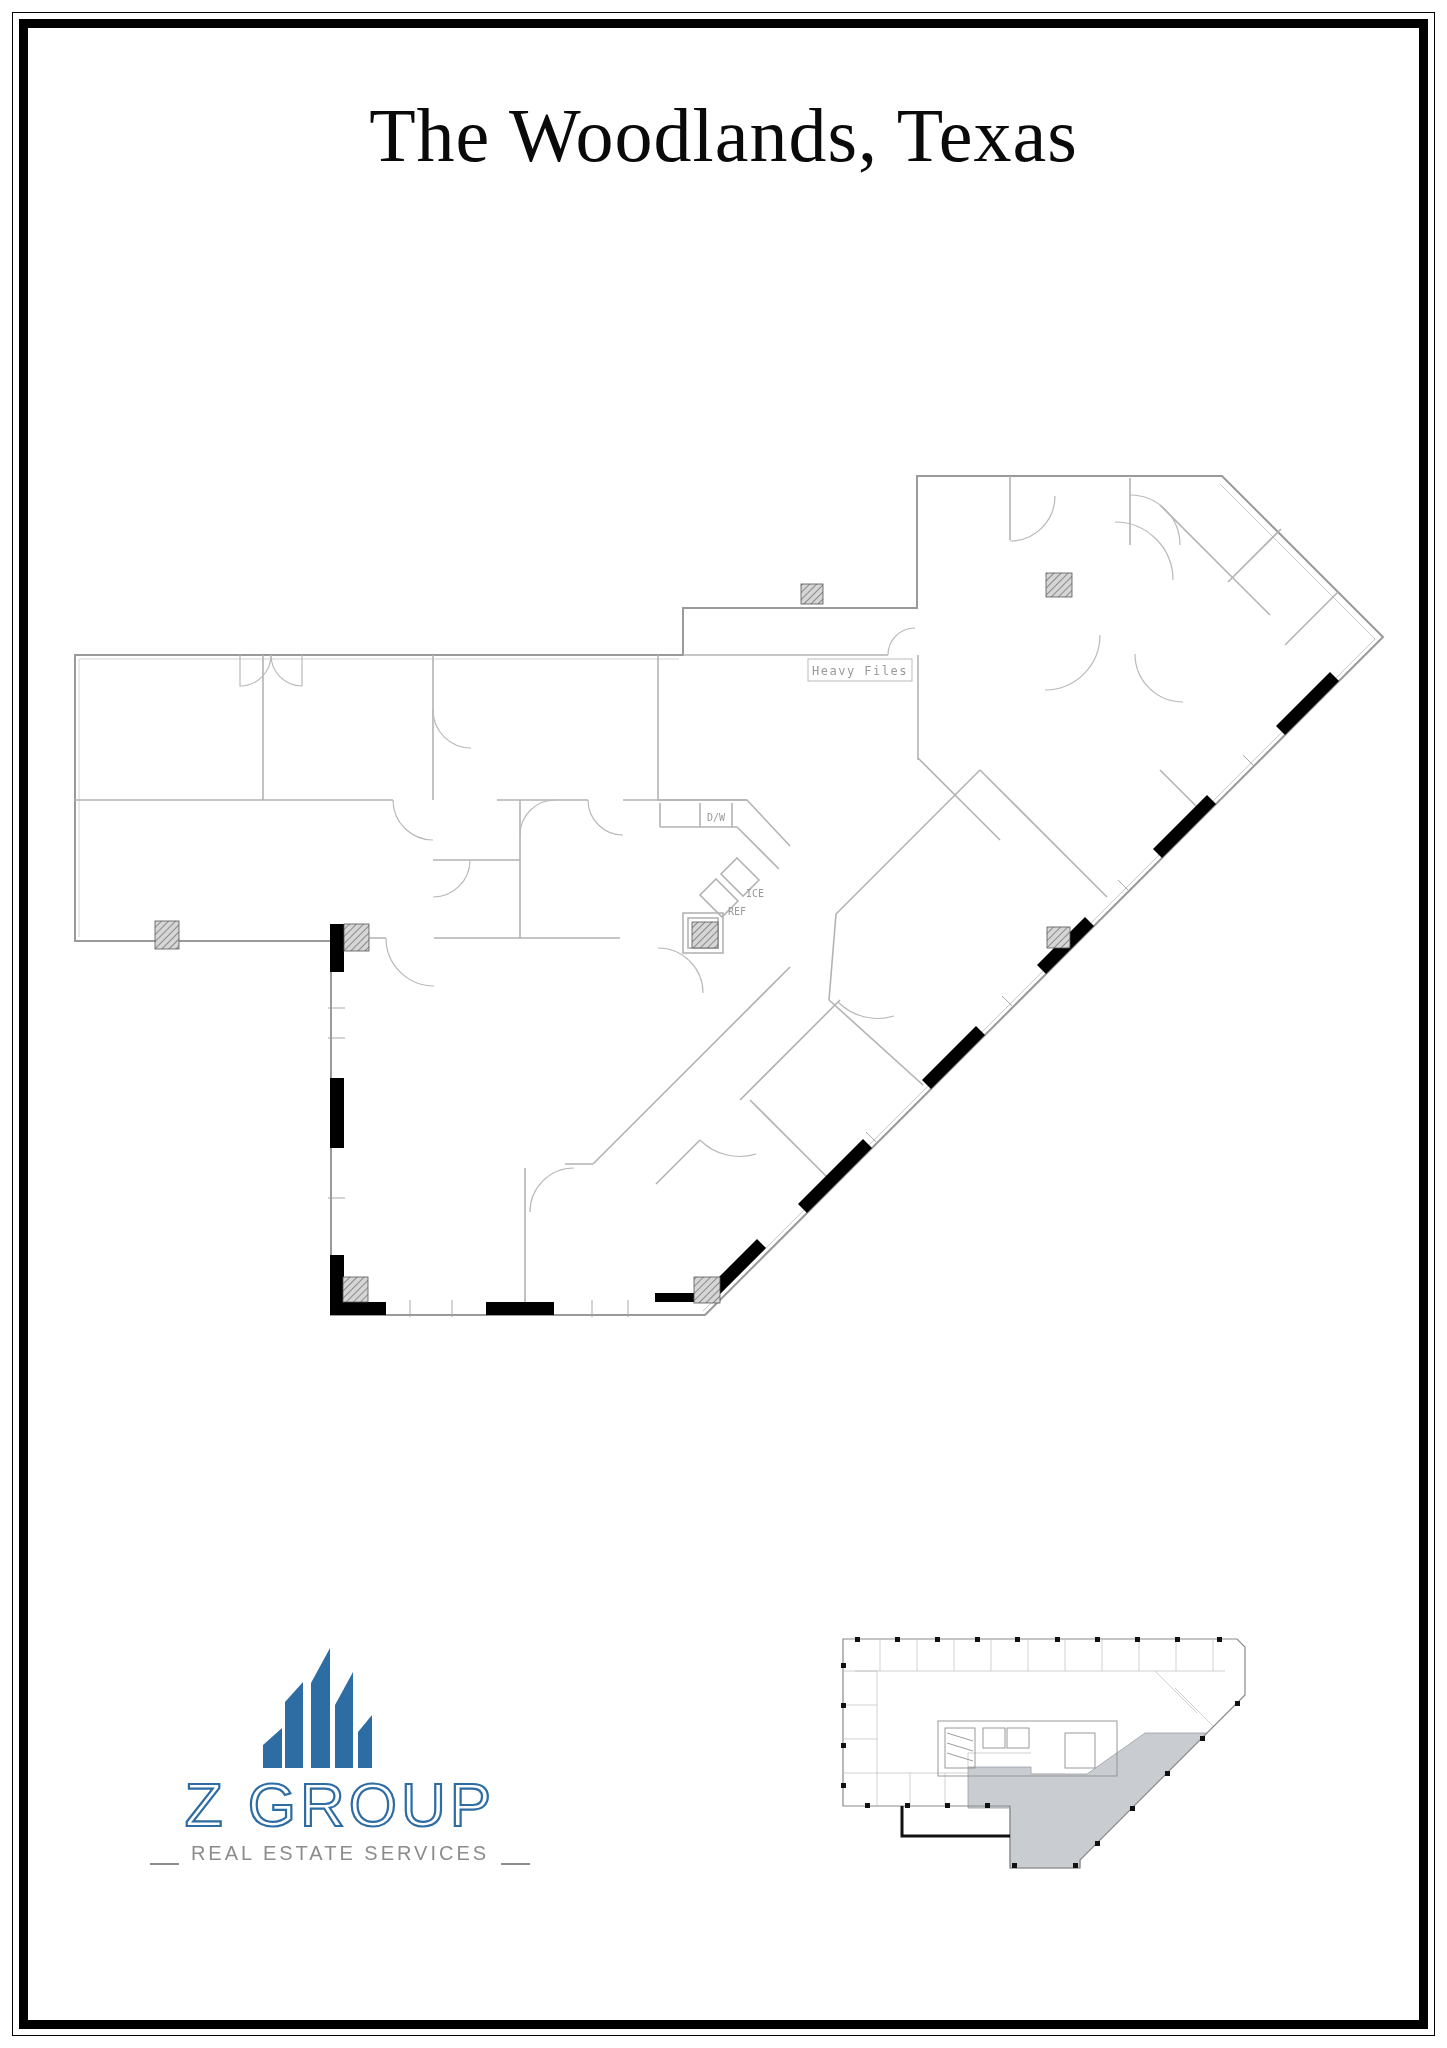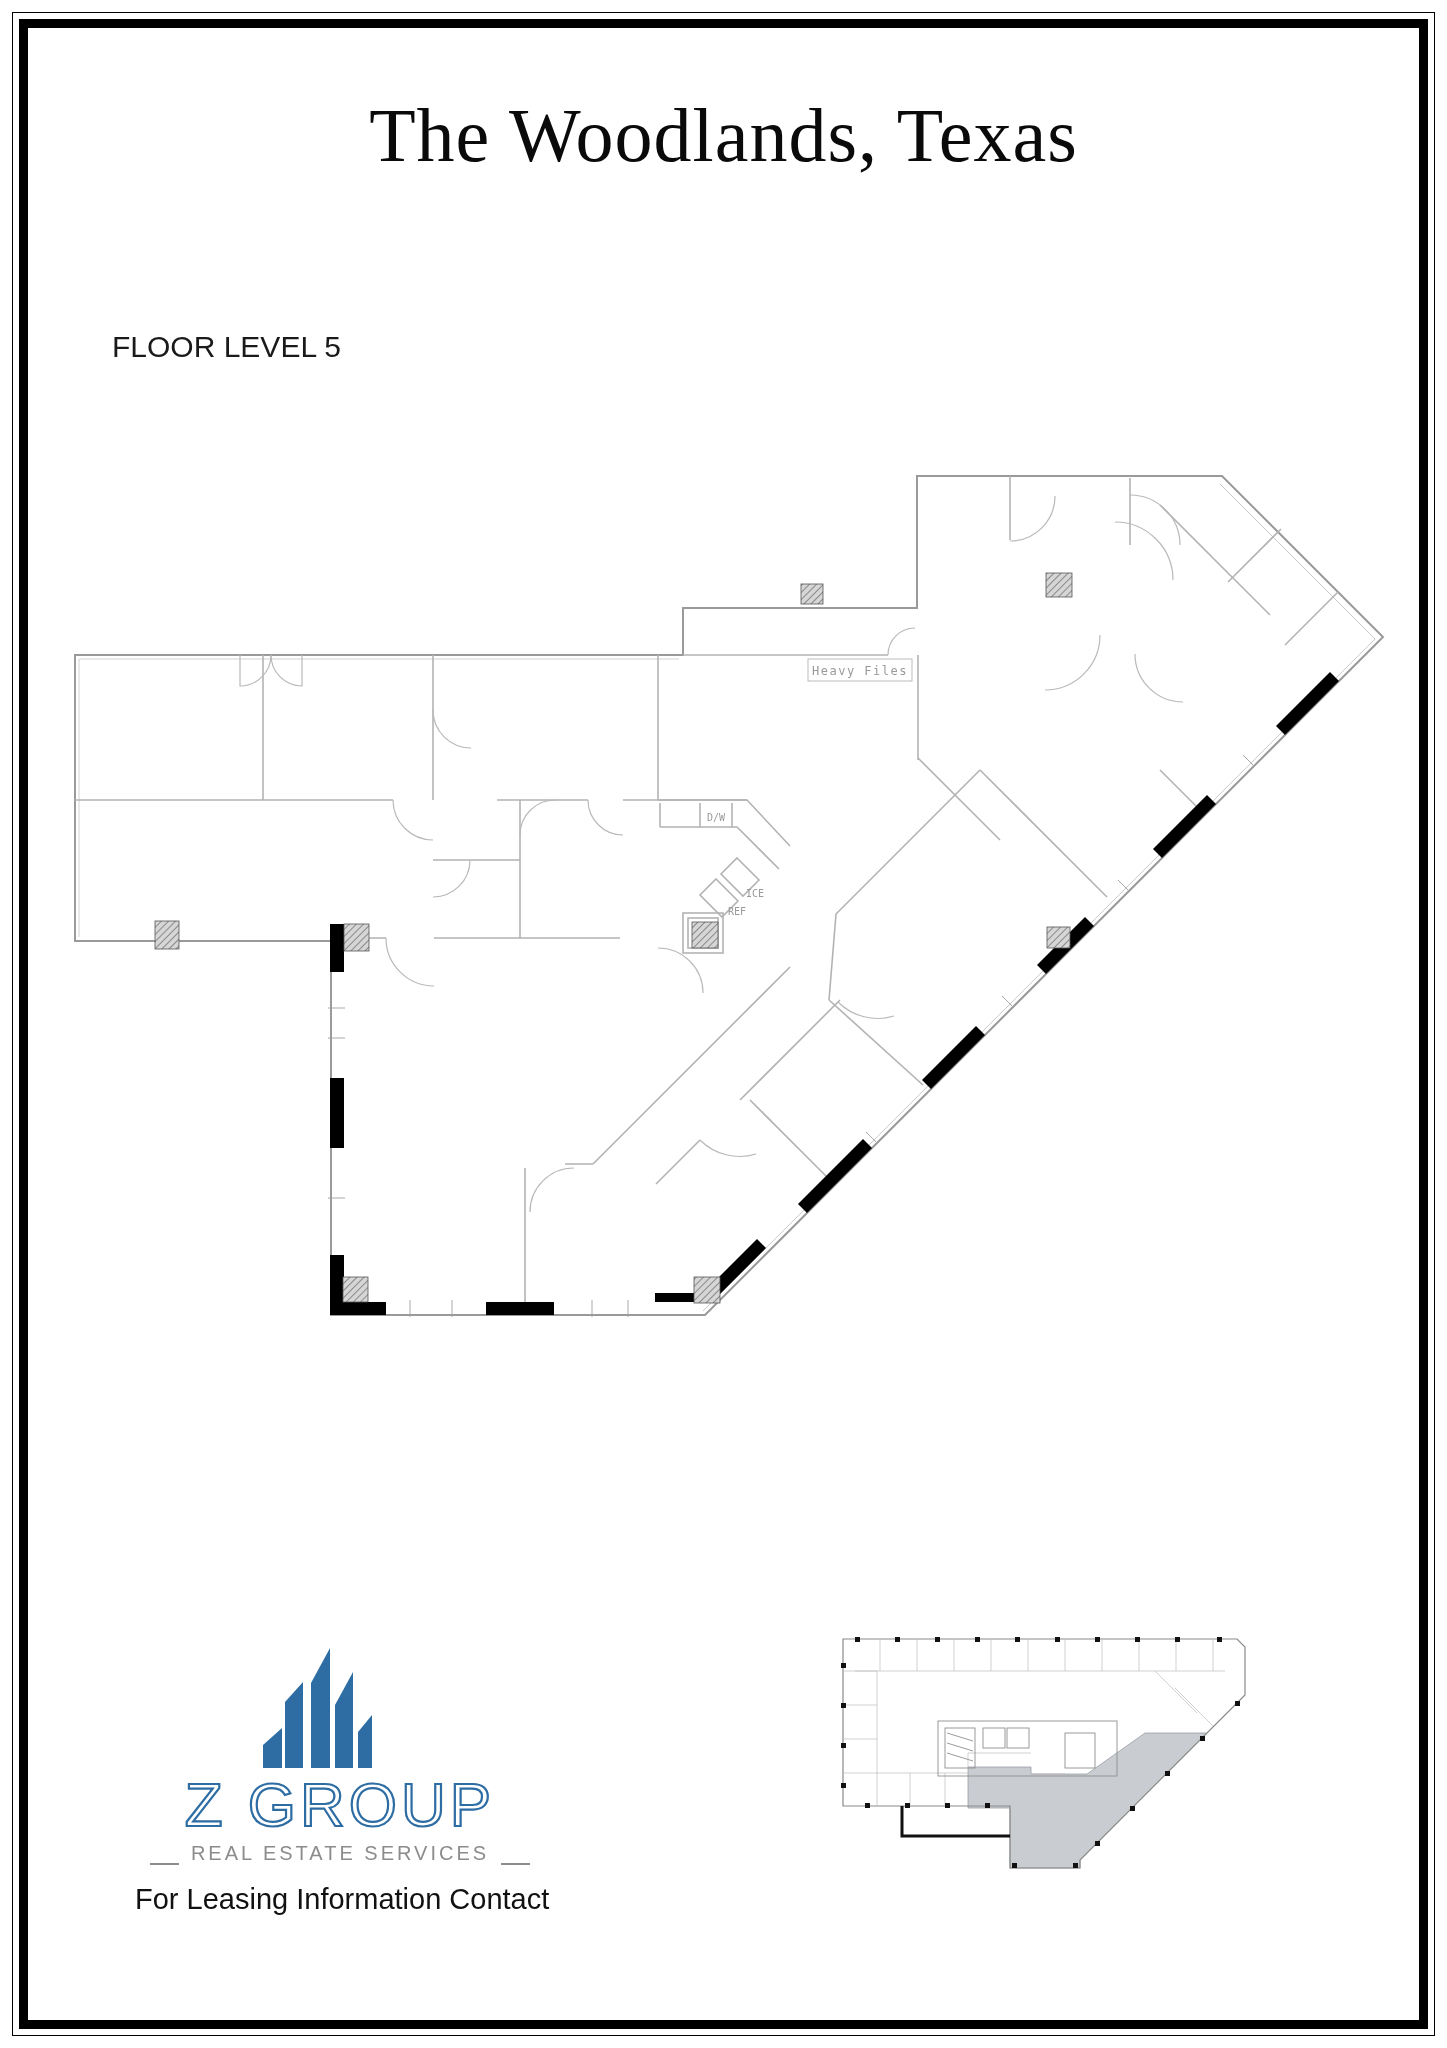--- a/index.html
+++ b/index.html
@@ -23,21 +23,20 @@
   .contact{position:absolute;top:1880px;left:135px;font-size:29px;line-height:38px;color:#111;}
 </style>
 </head>
 <body>
 
 <div class="page">
 
   <div class="title">The Woodlands, Texas</div>
 
   <div class="listing">
-    <div>FLOOR LEVEL 5</div>
   </div>
 
   <div class="planwrap">
   <svg width="1447" height="2048" viewBox="0 0 1447 2048">
     <defs>
       <pattern id="hatch" width="5" height="5" patternUnits="userSpaceOnUse" patternTransform="rotate(45)">
         <rect width="5" height="5" fill="#d6d6d6"></rect>
         <line x1="0" y1="0" x2="0" y2="5" stroke="#555" stroke-width="1.2"></line>
       </pattern>
     </defs>
@@ -212,18 +211,17 @@
       <text x="190" y="56" text-anchor="middle" font-family="Liberation Sans, sans-serif" font-size="62" letter-spacing="4" fill="none" stroke="#2e6da4" stroke-width="2.2">Z GROUP</text>
     </svg>
     <div class="tagline">
       <span class="dash"></span>
       <span class="txt">REAL ESTATE SERVICES</span>
       <span class="dash"></span>
     </div>
   </div>
 
   <div class="contact">
-    <div>For Leasing Information Contact</div>
   </div>
 
   <div class="frame-outer"></div>
   <div class="frame-inner"></div>
 </div>
 
 </body></html>

